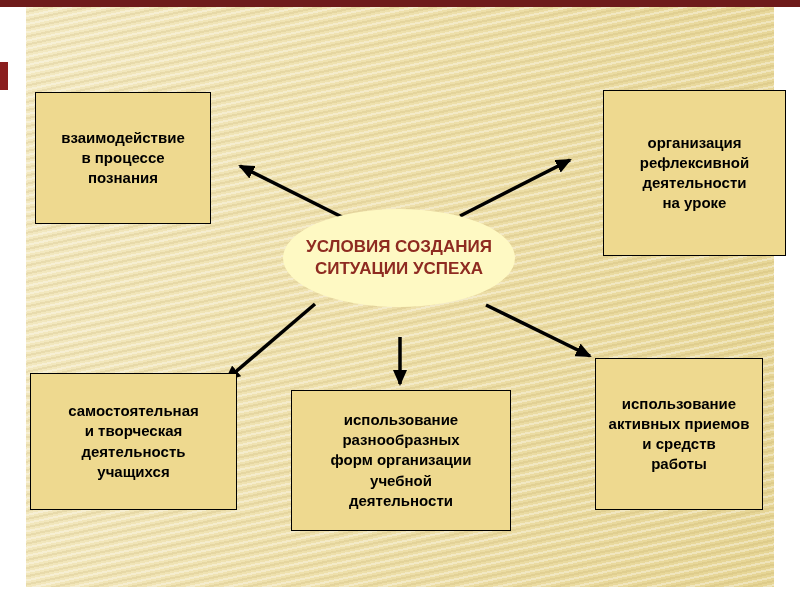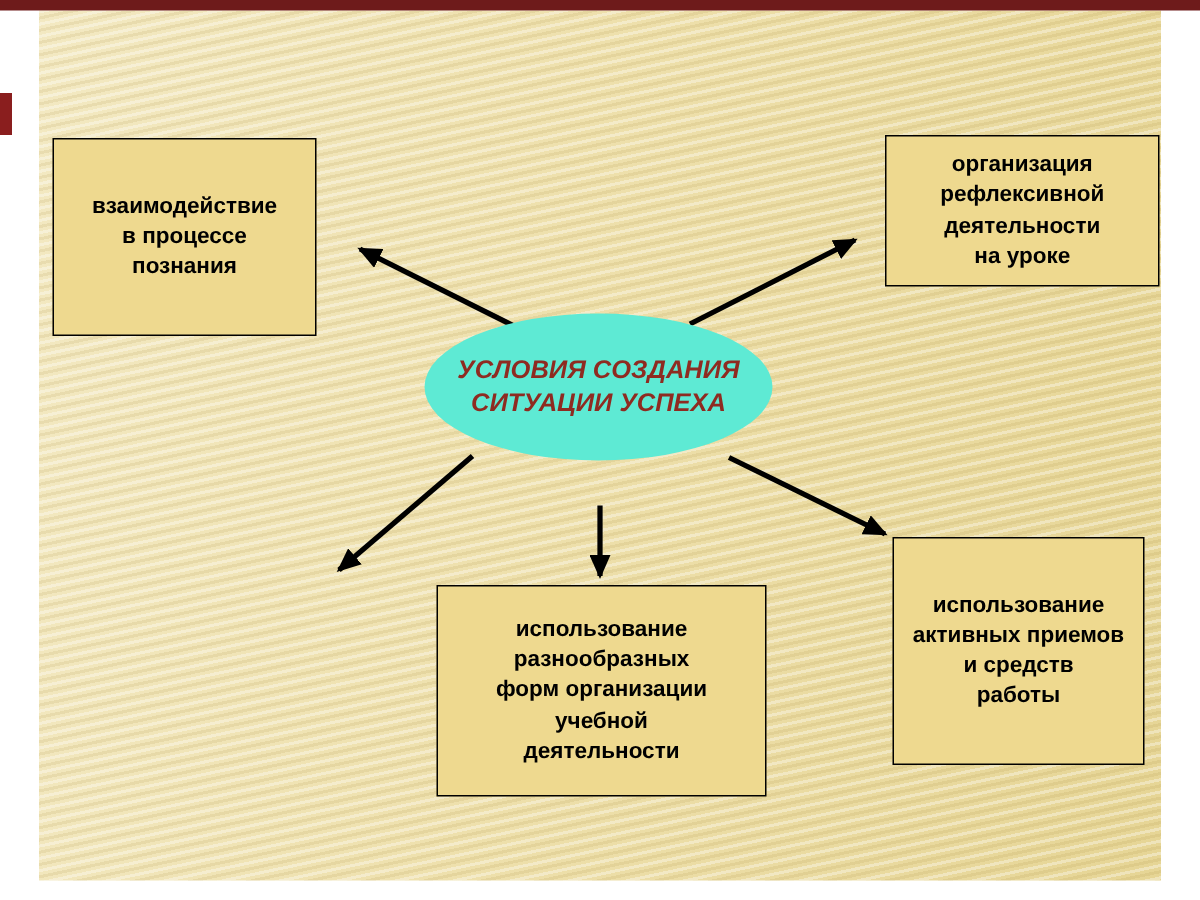--- a/index.html
+++ b/index.html
@@ -38,32 +38,32 @@
     background: #eed98f;
     border: 1.5px solid #000;
     display: flex; align-items: center; justify-content: center;
     text-align: center;
     font-weight: bold; font-size: 15px; line-height: 1.35;
     color: #000;
     white-space: pre-line;
     padding: 4px; box-sizing: border-box;
   }
   #b-tl { left: 35px;  top: 92px;  width: 176px; height: 132px; }
-  #b-tr { left: 590px; top: 90px;  width: 183px; height: 101px; }
+  #b-tr { left: 603px; top: 90px;  width: 183px; height: 166px; }
   #b-bl { left: 30px;  top: 373px; width: 207px; height: 137px; }
   #b-bc { left: 291px; top: 390px; width: 220px; height: 141px; }
   #b-br { left: 595px; top: 358px; width: 168px; height: 152px; }
   .ellipse {
     position: absolute; left: 283px; top: 209px;
     width: 232px; height: 98px;
     border-radius: 50%;
-    background: #5eead4;
+    background: #fef9c3;
     display: flex; align-items: center; justify-content: center;
     text-align: center;
-    font-weight: bold; font-style: italic;
+    font-weight: bold; 
     font-size: 17px; line-height: 1.3;
     color: #8e2b21;
     white-space: pre-line;
   }
   .arrows {
     position: absolute; left: 0; top: 0;
     width: 800px; height: 600px;
     pointer-events: none;
   }
 </style>
@@ -91,20 +91,24 @@
 
   <div class="box" id="b-tl">взаимодействие
 в процессе
 познания</div>
 
   <div class="box" id="b-tr">организация
 рефлексивной
 деятельности
 на уроке</div>
 
+  <div class="box" id="b-bl">самостоятельная
+и творческая
+деятельность
+учащихся</div>
 
   <div class="box" id="b-bc">использование
 разнообразных
 форм организации
 учебной
 деятельности</div>
 
   <div class="box" id="b-br">использование
 активных приемов
 и средств

